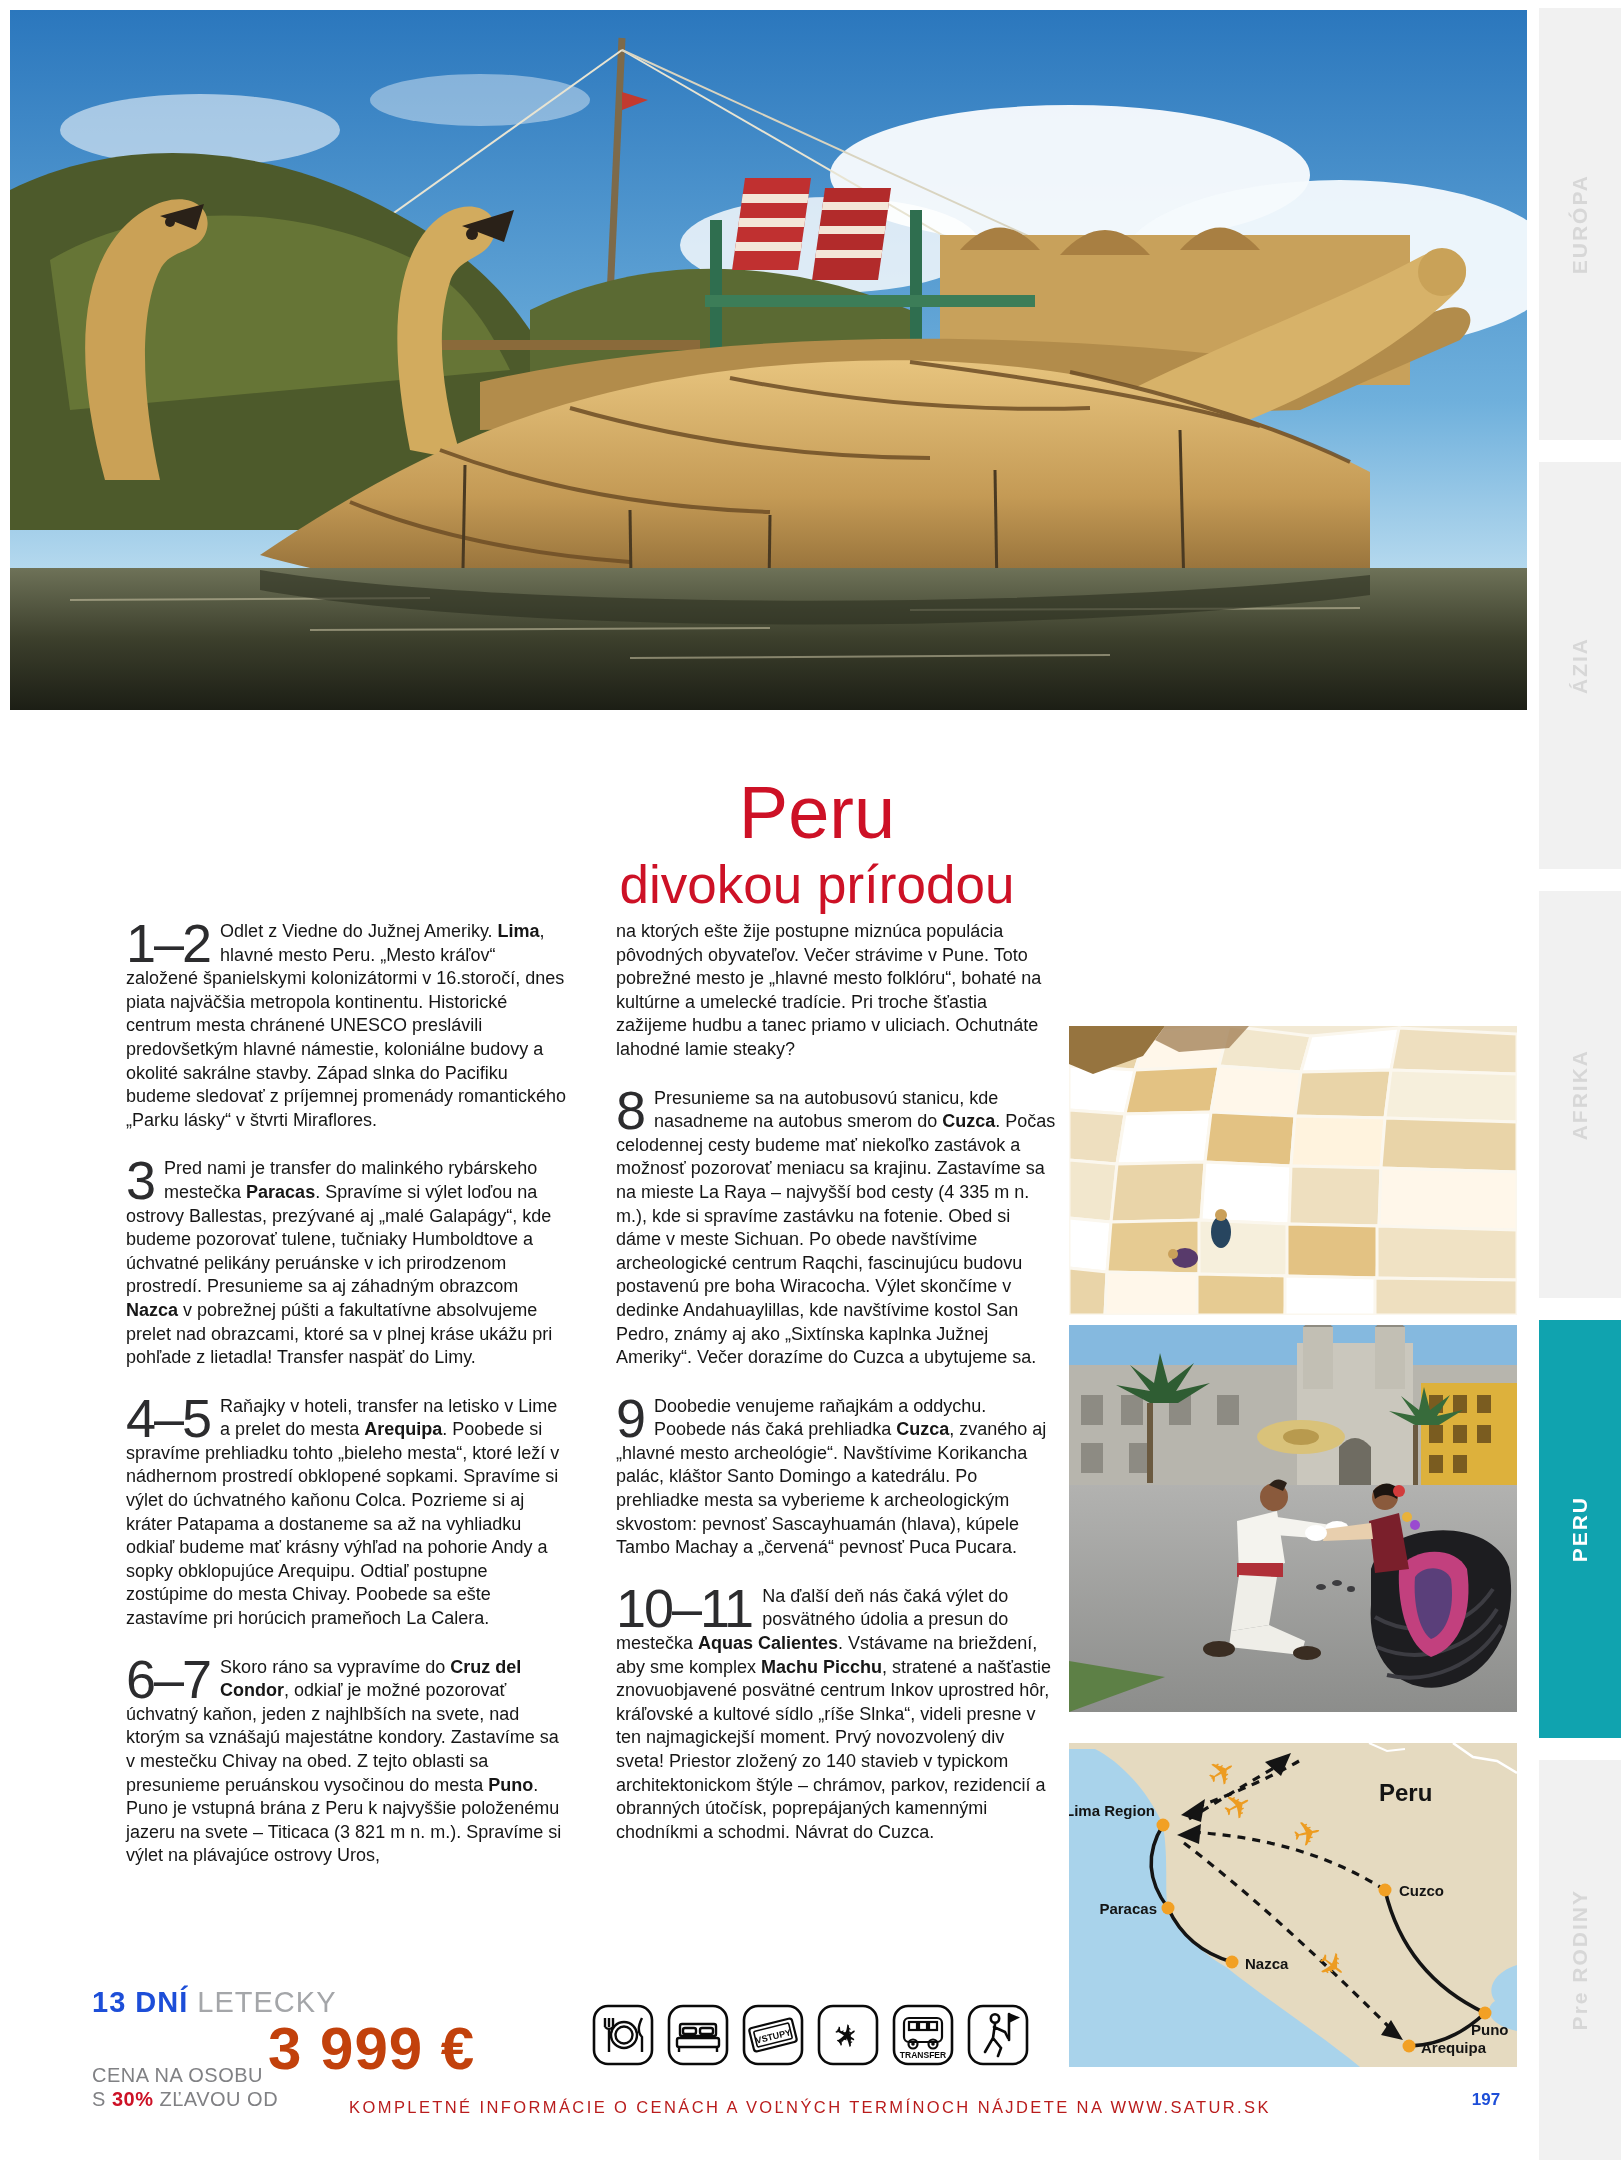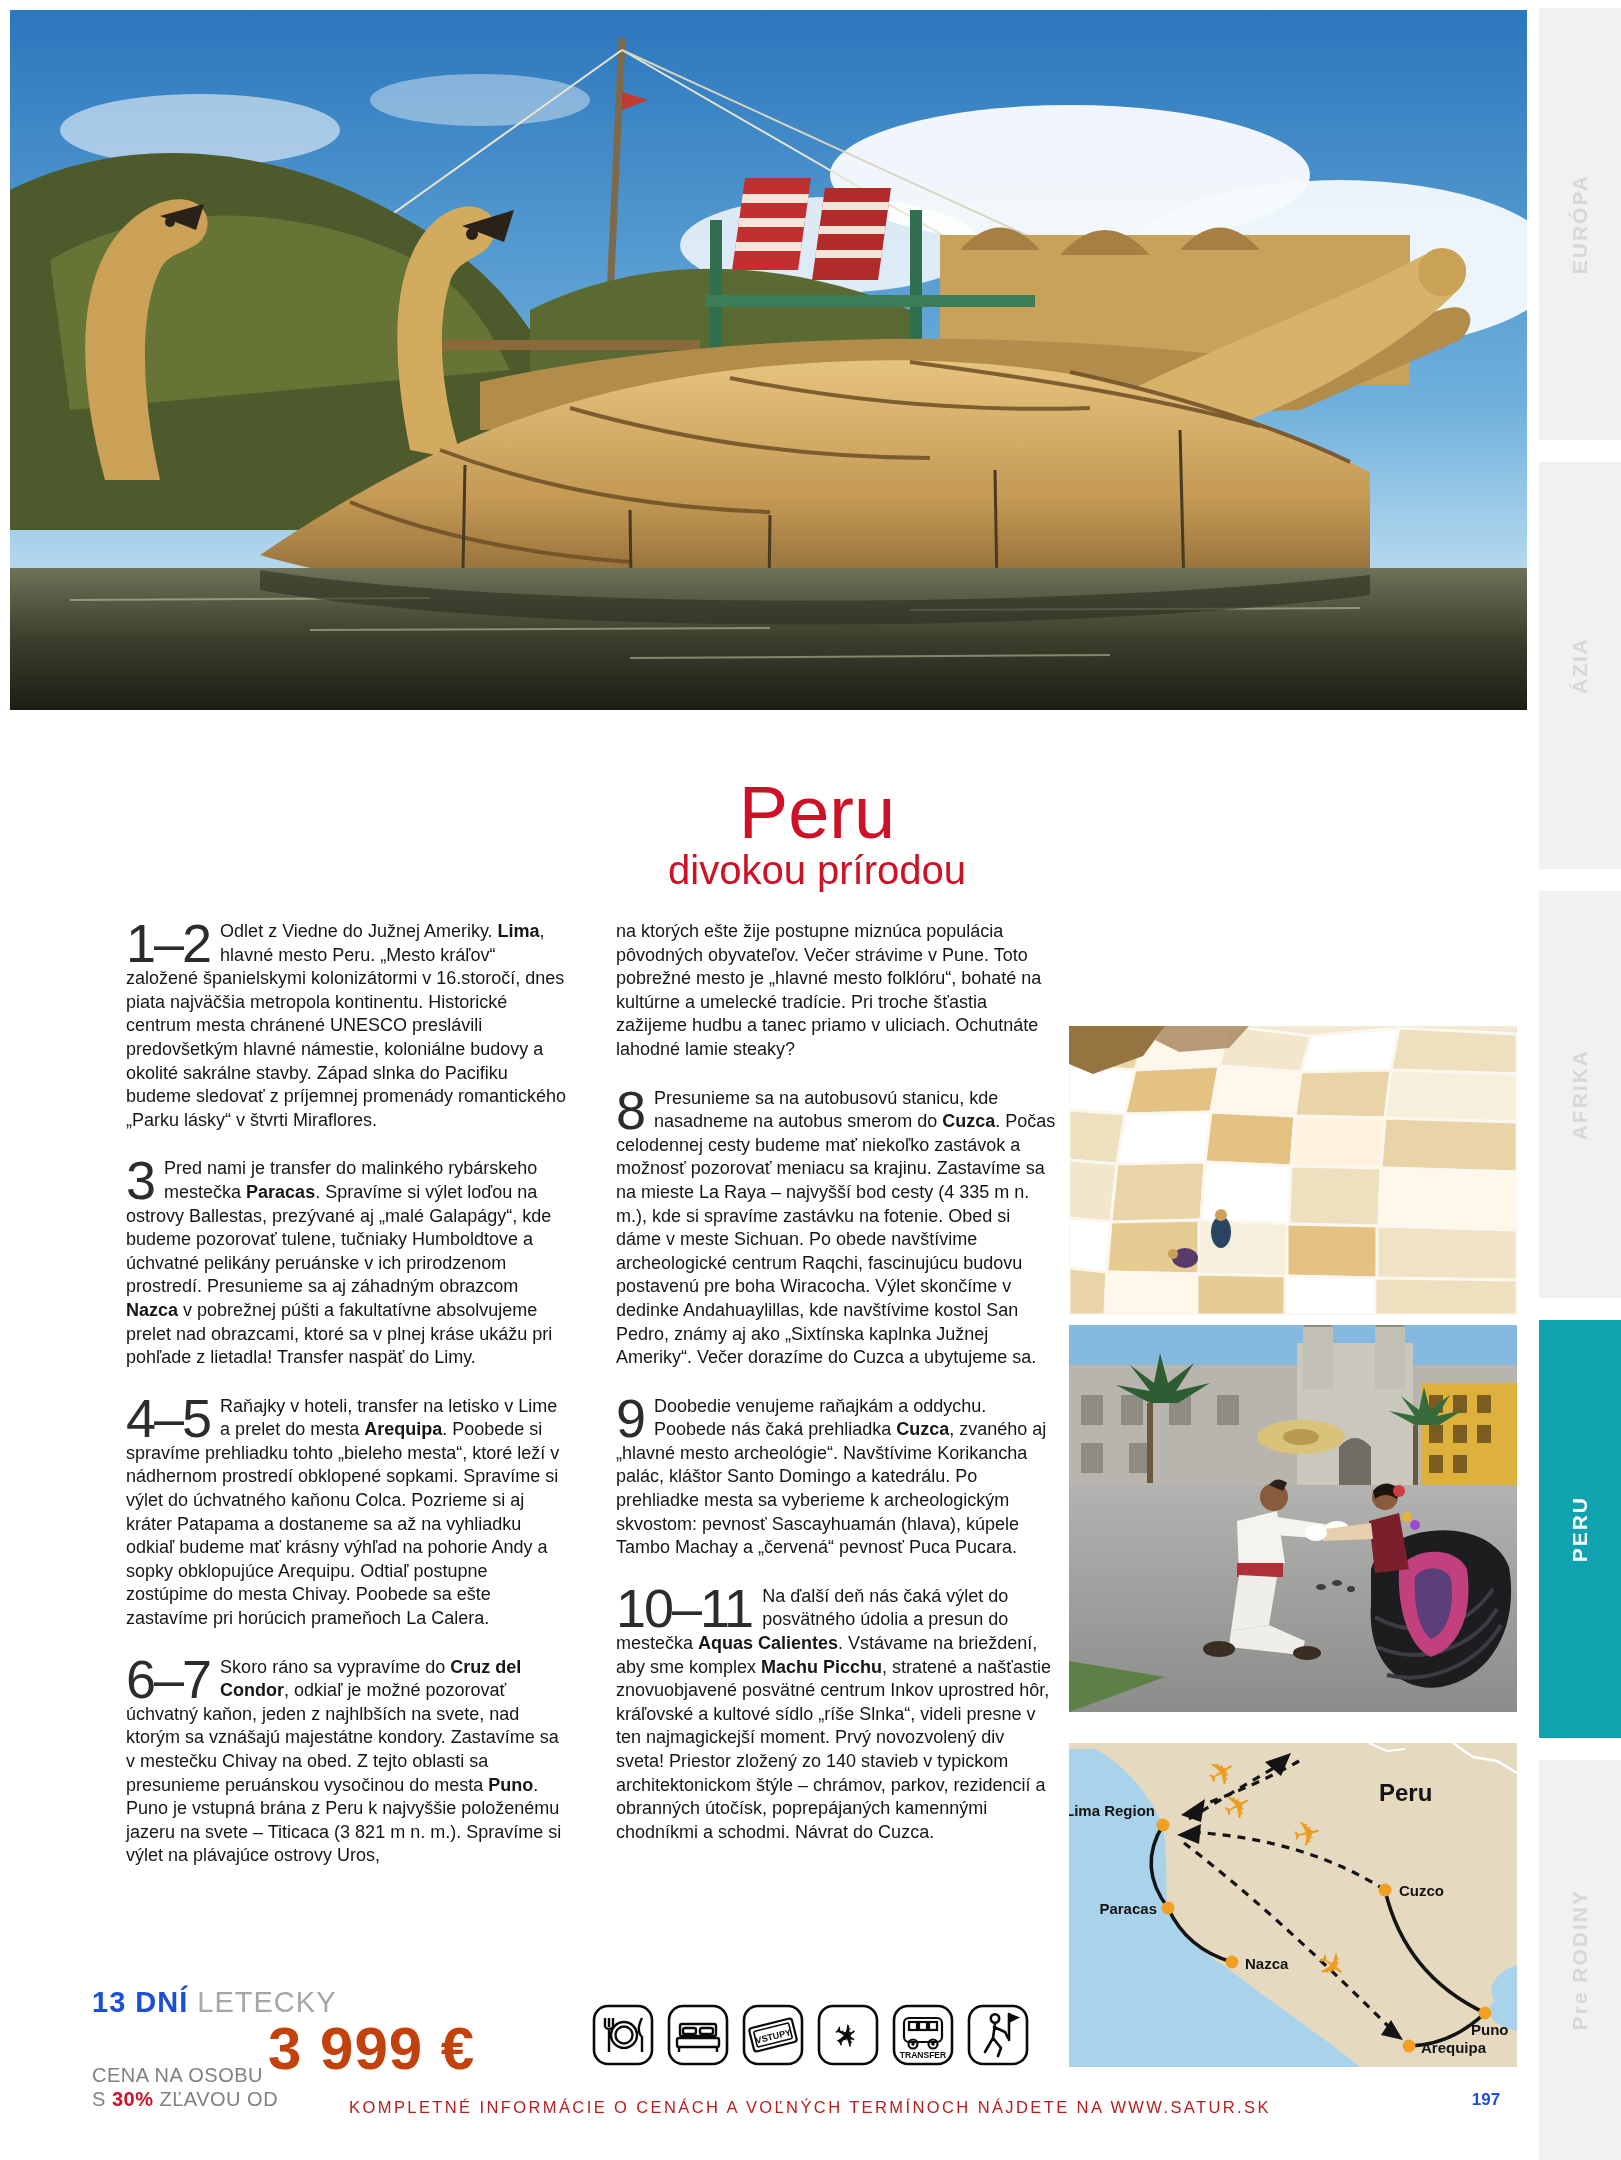--- a/index.html
+++ b/index.html
@@ -10,21 +10,21 @@
   #hero{left:10px;top:10px;width:1517px;height:700px;overflow:hidden;}
   
   .tab{left:1539px;width:82px;background:#f1f1f1;display:flex;align-items:center;justify-content:center;}
   .tab span{writing-mode:vertical-rl;transform:rotate(180deg);font-weight:bold;font-size:21px;
             letter-spacing:2px;color:#d7d7d7;white-space:nowrap;}
   .tab.active{background:#10a3af;}
   .tab.active span{color:#ffffff;}
   
   #titleblk{left:110px;top:776px;width:1414px;text-align:center;color:#cd1126;}
   #titleblk .t1{font-size:74px;font-weight:300;line-height:1;}
-  #titleblk .t2{font-size:40px;font-weight:300;line-height:1;}
+  #titleblk .t2{font-size:53px;font-weight:300;line-height:1;margin-top:8px;}
   
   .col{top:920px;font-size:18px;line-height:23.6px;color:#161616;margin-left:34px;}
   #c1{left:92px;width:445px;}
   #c2{left:582px;width:440px;}
   #c3{left:1069px;width:424px;}
   .para{margin-bottom:25px;overflow:visible;}
   .para:after{content:"";display:block;clear:both;}
   .days{float:left;font-size:54px;line-height:46px;font-weight:300;letter-spacing:-2px;
         color:#2c2c2e;padding-right:10px;}
   .ptxt b{font-weight:bold;}

